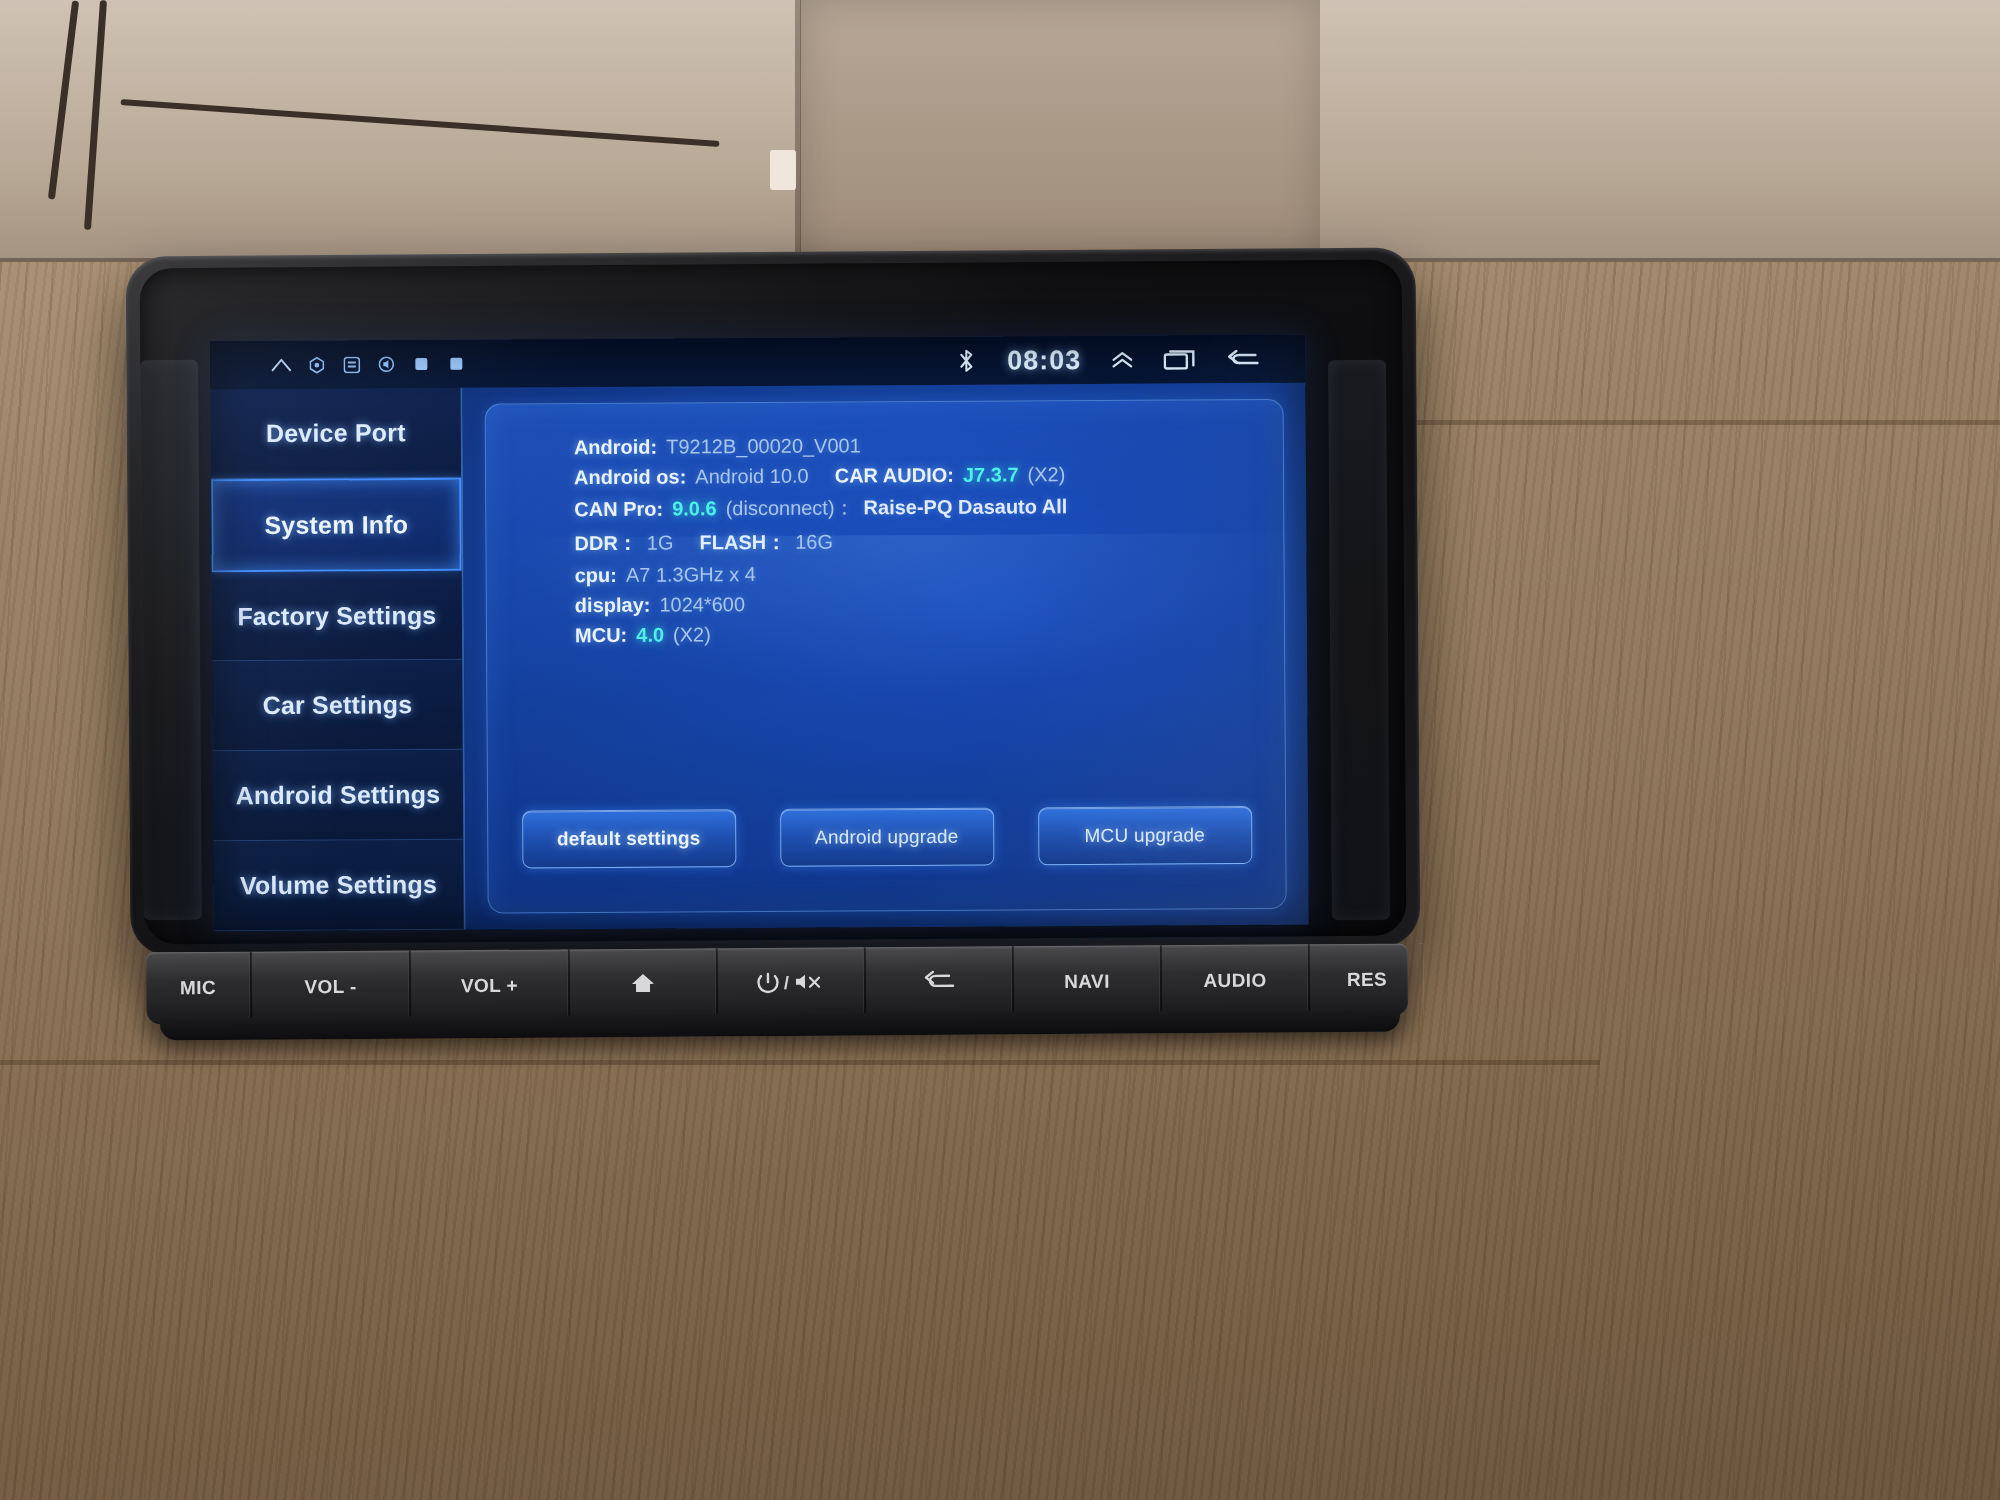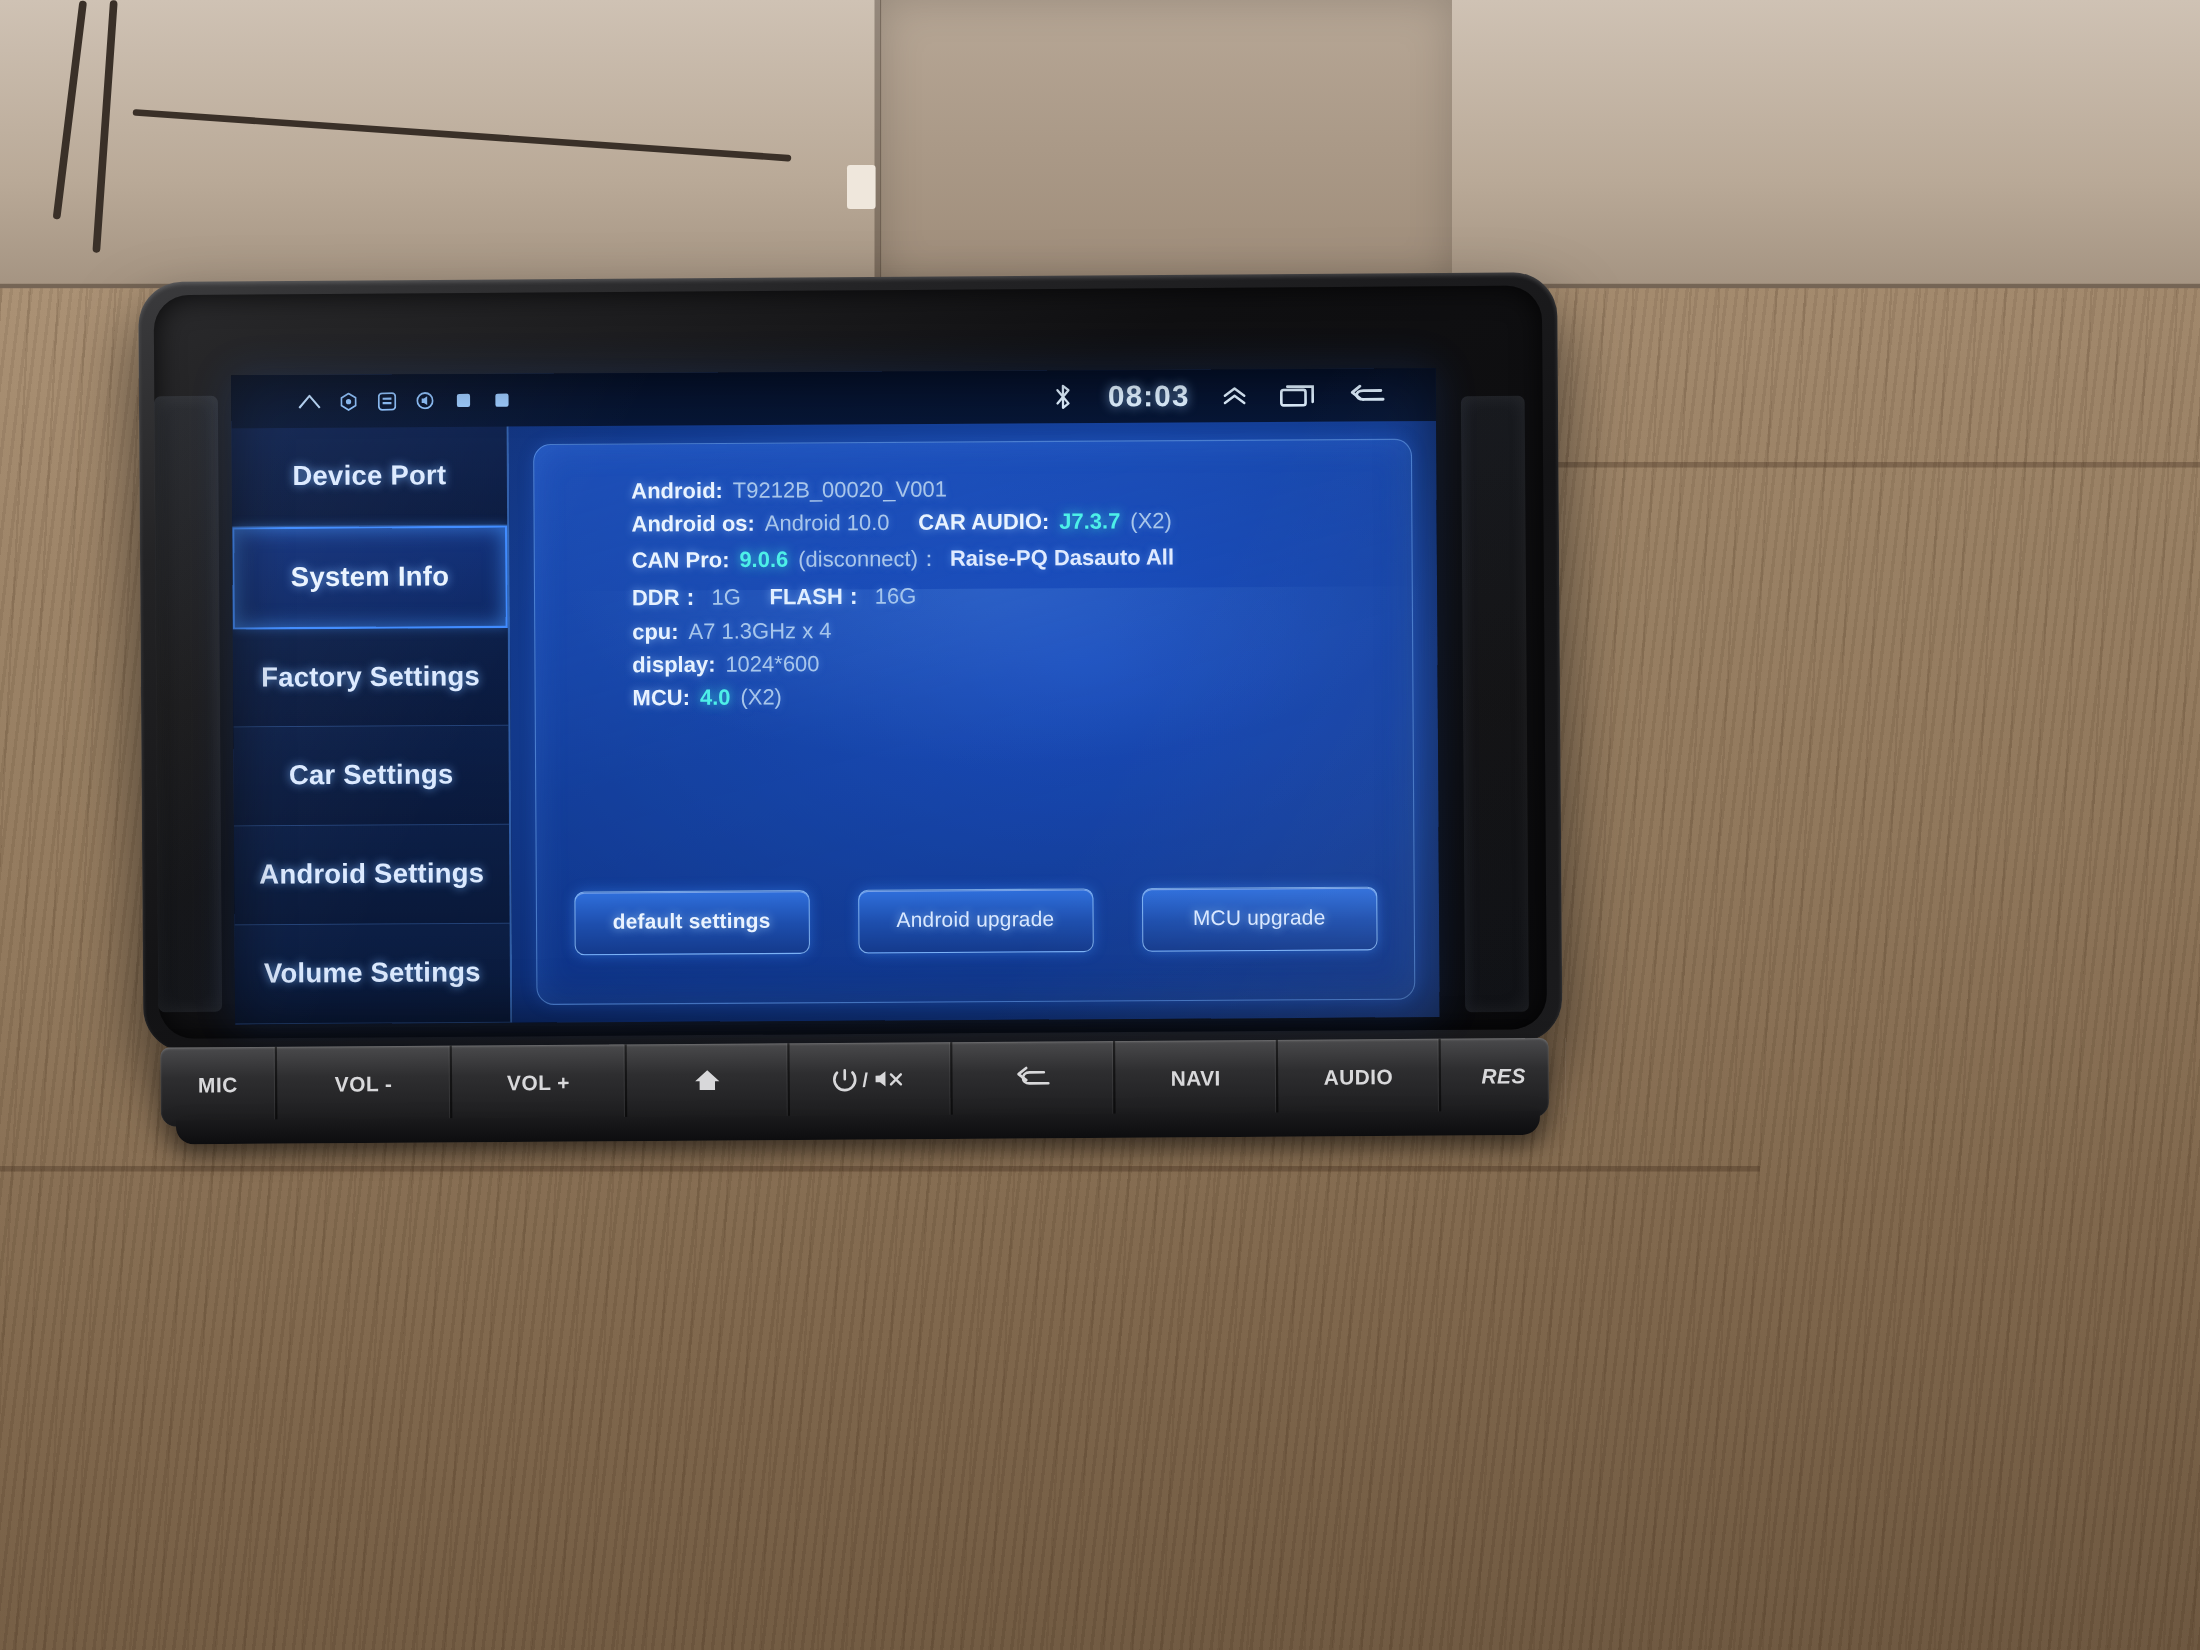--- a/index.html
+++ b/index.html
@@ -352,19 +352,19 @@
             <path d="M10 2 L3 7.5 L10 13" fill="none" stroke="#d8d8da" stroke-width="2.4" stroke-linecap="round" stroke-linejoin="round"></path>
           </svg>
       </span>
     </div>
     <div class="hw" style="width:146px;">
       <span>NAVI</span>
     </div>
     <div class="hw" style="width:146px;">
       <span>AUDIO</span>
     </div>
-    <div class="hw" style="width:114px;font-style:italic;">
+    <div class="hw" style="width:114px;">
       <span>RES</span>
     </div>
   </div>
   <div id="unit-lip"></div>
 
 </div>
 
 </body></html>

